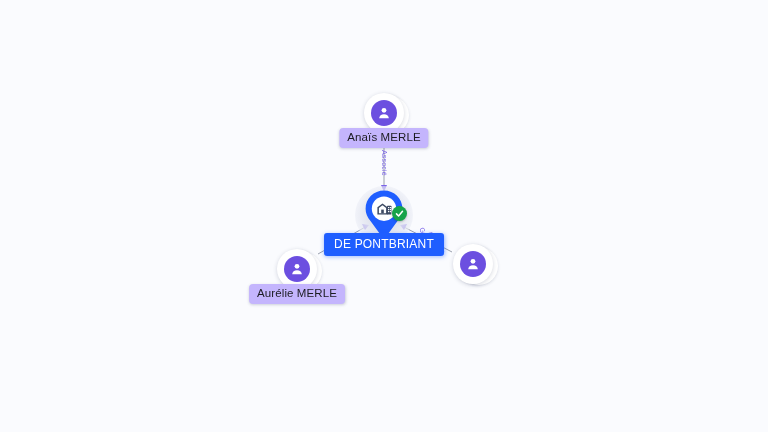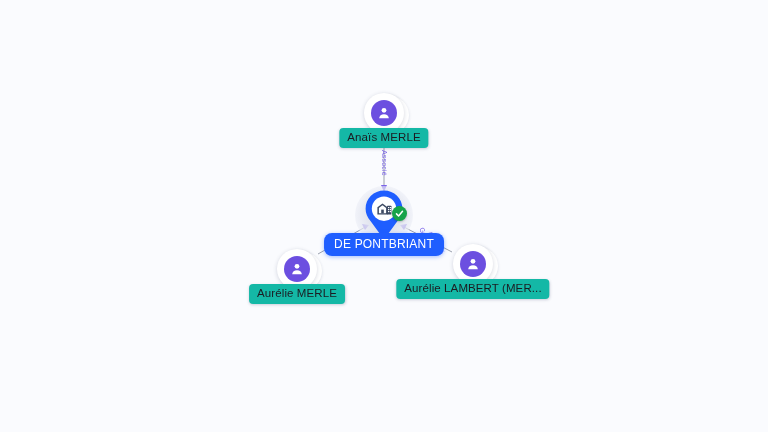--- a/index.html
+++ b/index.html
@@ -65,21 +65,21 @@
     background: #6c4fe0;
     display: flex;
     align-items: center;
     justify-content: center;
   }
   .avatar-circle svg { display: block; }
 
   .node-label {
     position: absolute;
     transform: translateX(-50%);
-    background: #14b8a6;
+    background: #c4b5fd;
     border-radius: 4px;
     box-shadow: 0 1px 3px rgba(40,50,90,0.22);
     padding: 3px 8px 4px 8px;
     font-size: 11.5px;
     color: #1c1c22;
     white-space: nowrap;
     line-height: 13px;
     letter-spacing: 0.1px;
   }
 
@@ -117,21 +117,21 @@
     justify-content: center;
     box-shadow: 0 1px 2px rgba(0,0,0,0.22);
   }
   .verified-badge svg { display: block; }
 
   #company-label {
     position: absolute;
     transform: translateX(-50%);
     background: #1f5eff;
     color: #ffffff;
-    border-radius: 8px;
+    border-radius: 3px;
     padding: 4px 10px 5px 10px;
     font-size: 12px;
     font-weight: 400;
     white-space: nowrap;
     line-height: 14px;
     letter-spacing: 0.2px;
     box-shadow: 0 1px 4px rgba(31,94,255,0.40);
   }
 
   
@@ -202,21 +202,20 @@
     <div class="node-stack stack-back2"></div>
     <div class="node-stack stack-front">
       <div class="avatar-circle">
         <svg width="16" height="16" viewBox="0 0 24 24" fill="#ffffff">
           <circle cx="12" cy="8" r="3.6"></circle>
           <path d="M4.8 20c0-3.9 3.2-6.2 7.2-6.2s7.2 2.3 7.2 6.2z"></path>
         </svg>
       </div>
     </div>
   </div>
-  <div class="node-label" style="left:473px; top:279px;">Aurélie LAMBERT (MER...</div>
 
   <div id="company-node" style="left:384px; top:215px;">
     <div class="company-halo"></div>
     <div class="pin-wrap">
       <svg width="46" height="54" viewBox="0 0 46 54">
         <path d="M23 2.5C12.8 2.5 4.6 10.6 4.6 20.7c0 4.6 1.8 8.9 4.9 12.3L23 51.5l13.5-18.5c3.1-3.4 4.9-7.7 4.9-12.3C41.4 10.6 33.2 2.5 23 2.5z" fill="#1f5eff"></path>
         <circle cx="23" cy="20.7" r="12.2" fill="#ffffff"></circle>
         <g fill="#3d4a63">
           <path d="M16.4 26.4v-7.1l5.1-3.9 5.1 3.9v7.1z" fill="#3d4a63"></path>
           <path d="M17.9 25.3v-5.4l3.6-2.7 3.6 2.7v5.4z" fill="#ffffff"></path>

